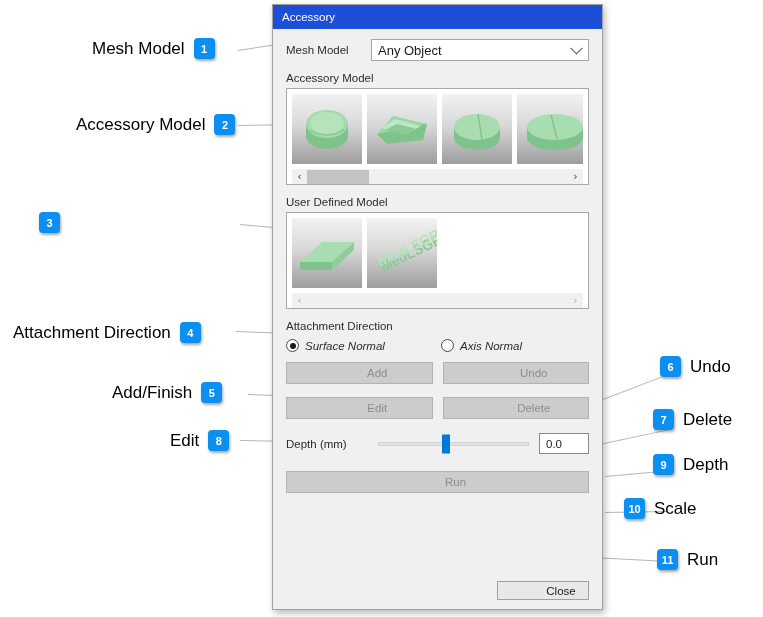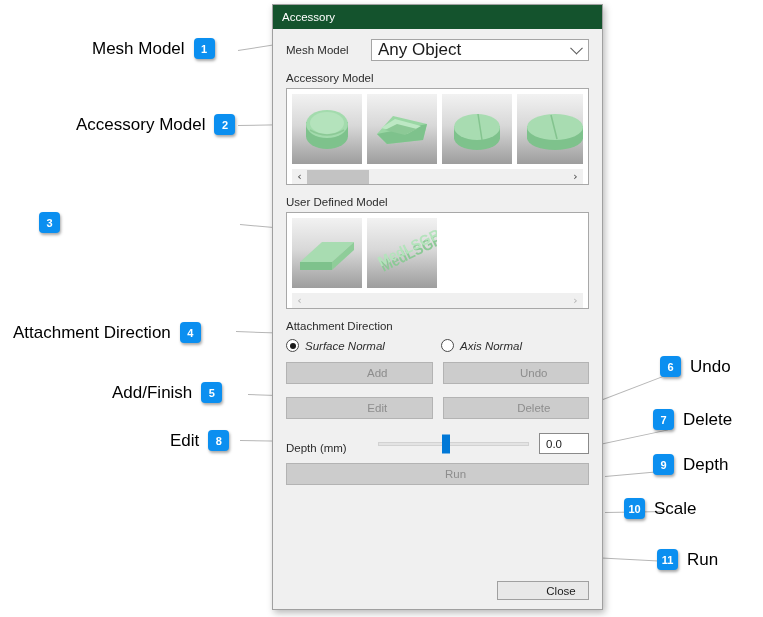--- a/index.html
+++ b/index.html
@@ -58,21 +58,21 @@
     width: 331px;
     height: 606px;
     background: #f0f0f0;
     border: 1px solid #a0a0a0;
     box-shadow: 2px 3px 7px rgba(0,0,0,0.28);
     display: flex;
     flex-direction: column;
   }
   #titlebar {
     height: 24px;
-    background: #14532d;
+    background: #1d4ed8;
     color: #ffffff;
     font-size: 11.5px;
     display: flex;
     align-items: center;
     padding-left: 9px;
     flex: 0 0 auto;
   }
   #dialog-body {
     flex: 1 1 auto;
     position: relative;
@@ -95,21 +95,21 @@
 
   
   .combo {
     flex: 1 1 auto;
     height: 22px;
     border: 1px solid #a5a5a5;
     background: #ffffff;
     display: flex;
     align-items: center;
     padding: 0 6px;
-    font-size: 17px;
+    font-size: 13px;
     color: #1a1a1a;
     position: relative;
   }
   .combo .chev {
     position: absolute;
     right: 7px;
     top: 50%;
     transform: translateY(-60%);
     width: 9px; height: 9px;
     border-right: 1.6px solid #5a5a5a;
@@ -440,21 +440,21 @@
     <div class="btn-pair" style="margin-bottom:13px;">
       <div class="btn">Add</div>
       <div class="btn">Undo</div>
     </div>
 
     <div class="btn-pair" style="margin-bottom:14px;">
       <div class="btn">Edit</div>
       <div class="btn">Delete</div>
     </div>
 
-    <div class="slider-row" style="margin-bottom:9px;align-items:flex-end;">
+    <div class="slider-row" style="margin-bottom:17px;">
       <span class="field-label">Depth (mm)</span>
       <div class="slider-wrap">
         <div class="slider-track"></div>
         <div class="slider-thumb" id="depth-thumb" style="left: 45%;"></div>
       </div>
       <div class="numbox">0.0</div>
     </div>
 
 
     <div class="btn btn-run">Run</div>

